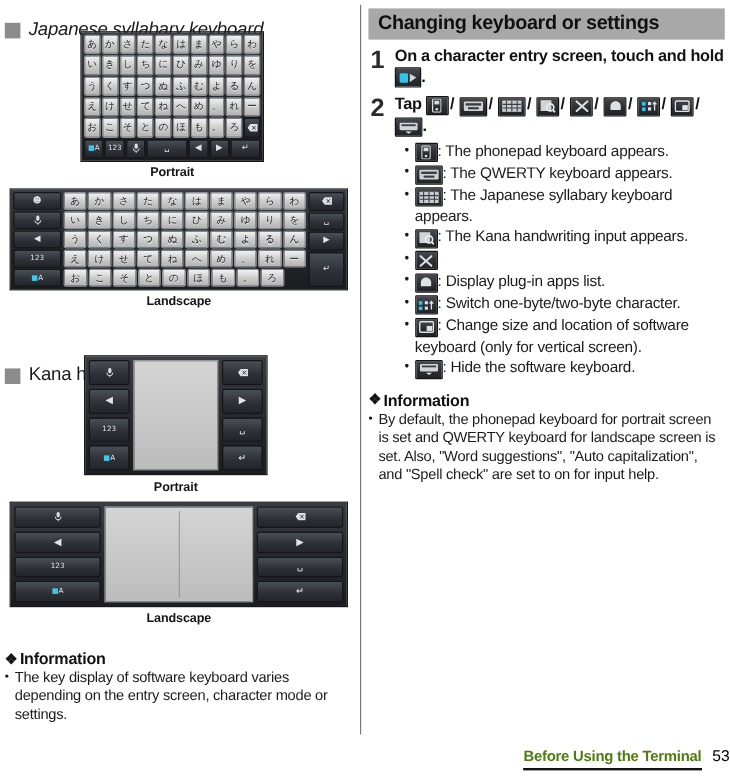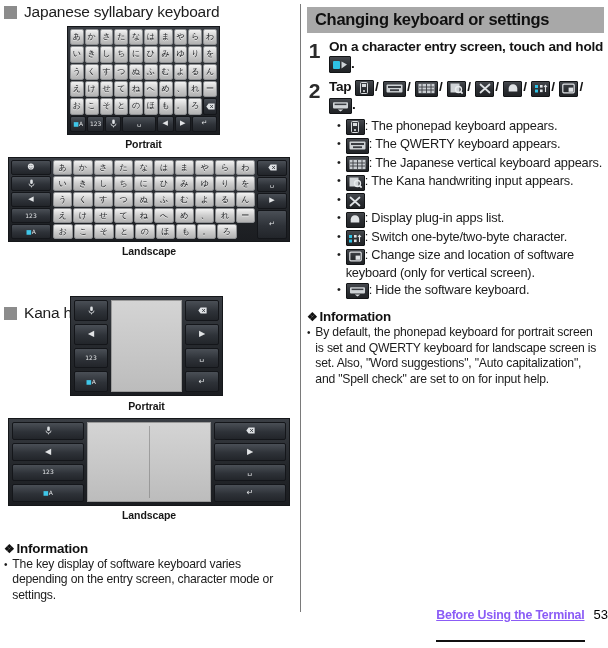--- a/index.html
+++ b/index.html
@@ -259,39 +259,38 @@
     position: absolute;
     right: 0;
     bottom: 6px;
     display: flex;
     align-items: baseline;
     gap: 9px;
   }
   .footer-title {
     font-size: 12.4px;
     font-weight: bold;
-    color: #8b5cf6;
+    color: #4d7c0f;
     border-bottom: 2px solid #111;
-    padding-bottom: 18px;
+    padding-bottom: 3px;
     letter-spacing: -0.2px;
-    text-decoration: underline;
   }
   .footer-page {
     font-size: 13px;
     color: #000000;
   }
 </style>
 </head>
 <body>
 
 <div class="page">
 
   <div class="col-left">
 
-    <div class="sec-head" style="margin:3px 0 0 4px;">
+    <div class="sec-head" style="margin:16px 0 0 4px;font-style:italic;">
       <span class="sq"></span>
       <span>Japanese syllabary keyboard</span>
     </div>
 
     <div class="kbd" id="kbdPortrait" style="position:absolute; left:67px; top:26px; width:153px; height:109px;">
         <div class="krow">
           <div class="key jp">あ</div>
           <div class="key jp">か</div>
           <div class="key jp">さ</div>
           <div class="key jp">た</div>
@@ -675,21 +674,21 @@
               </span>
             </li>
             <li>
               <span class="dot">•</span>
               <span class="txt">
                 <span class="gi wide">
                   <svg width="17" height="11" viewBox="0 0 17 11">
                       <rect x="0.5" y="0.8" width="16" height="9.4" fill="#c9cdd1"></rect>
                       <path d="M4 1 V10 M8.5 1 V10 M13 1 V10 M1 4 H16 M1 7 H16" stroke="#3a3d42" stroke-width="0.9"></path>
                     </svg>
-                </span><span>: The Japanese vertical keyboard appears.</span>
+                </span><span>: The Japanese syllabary keyboard appears.</span>
               </span>
             </li>
             <li>
               <span class="dot">•</span>
               <span class="txt">
                 <span class="gi">
                   <svg width="13" height="11" viewBox="0 0 13 11">
                       <rect x="0.5" y="0.5" width="9" height="9" fill="#cfd3d6"></rect>
                       <circle cx="8.5" cy="6.5" r="3" fill="none" stroke="#e8ebed" stroke-width="1.4"></circle>
                       <path d="M10.6 8.6 L12.6 10.6" stroke="#e8ebed" stroke-width="1.6"></path>

